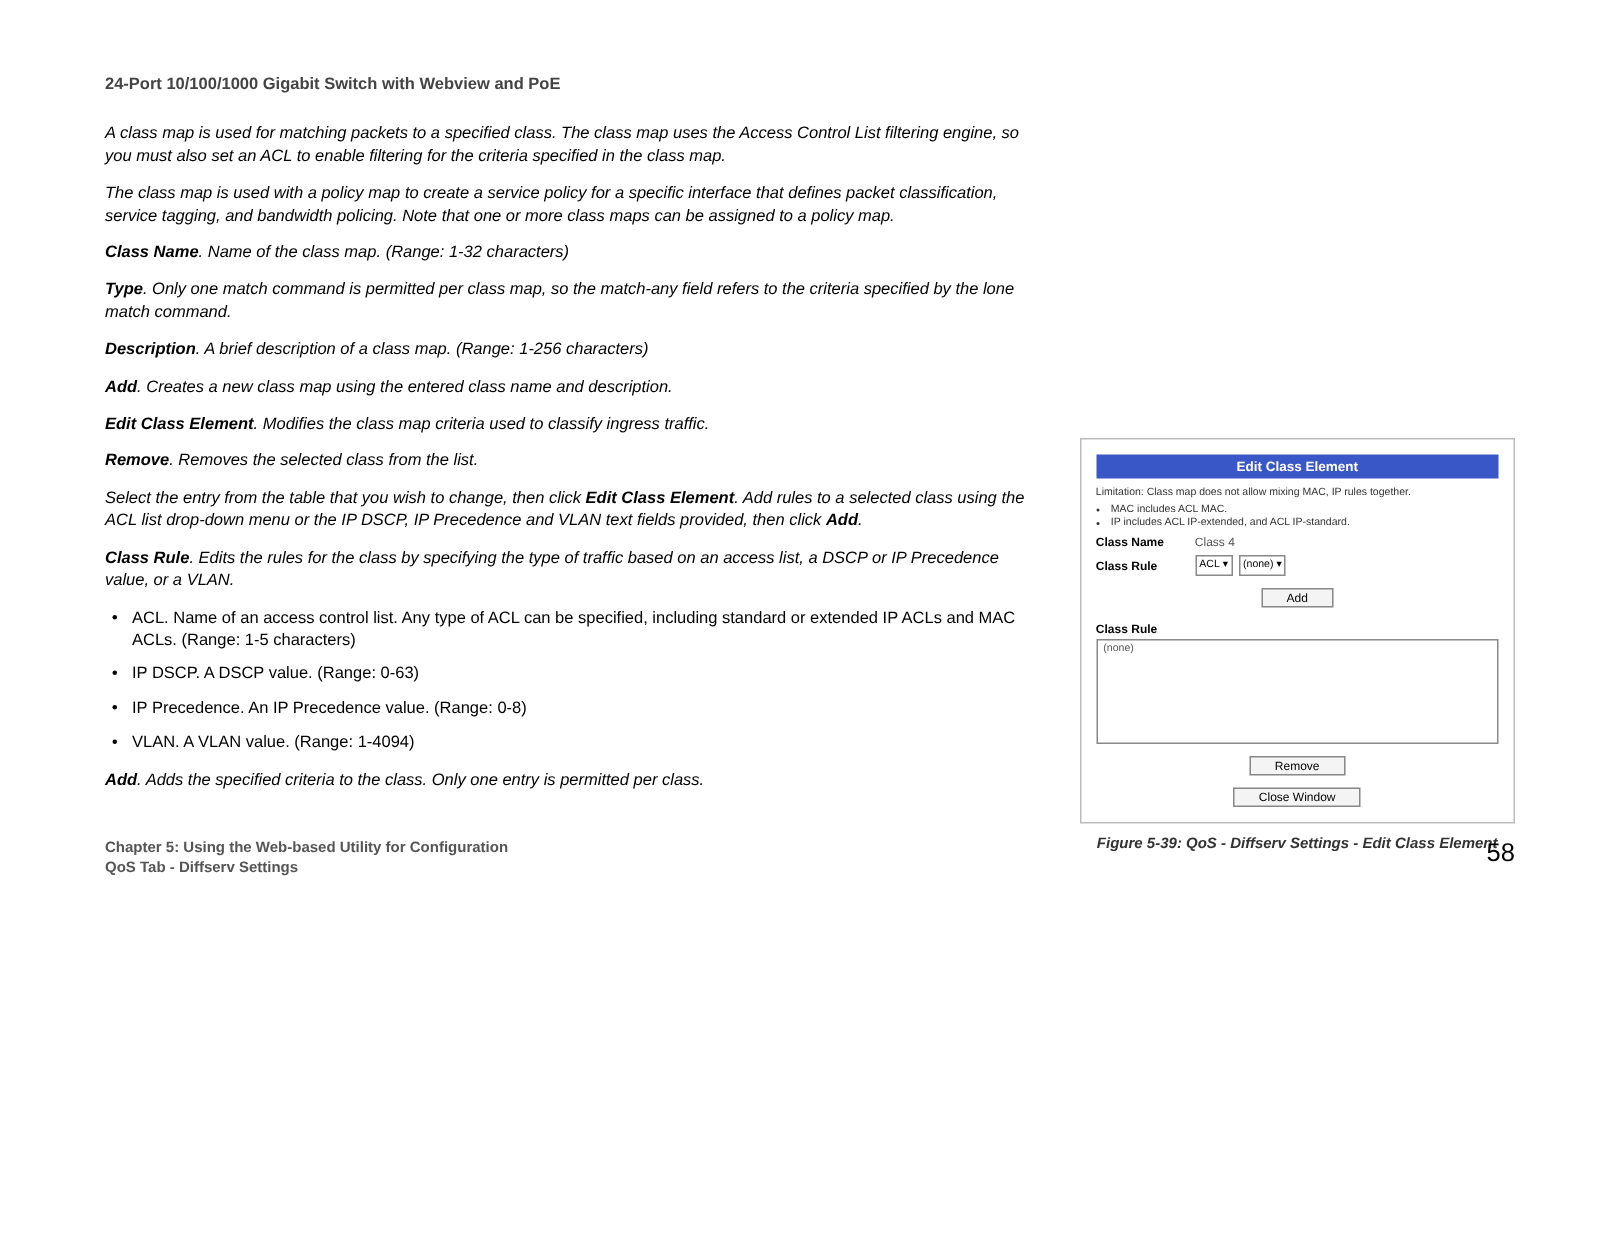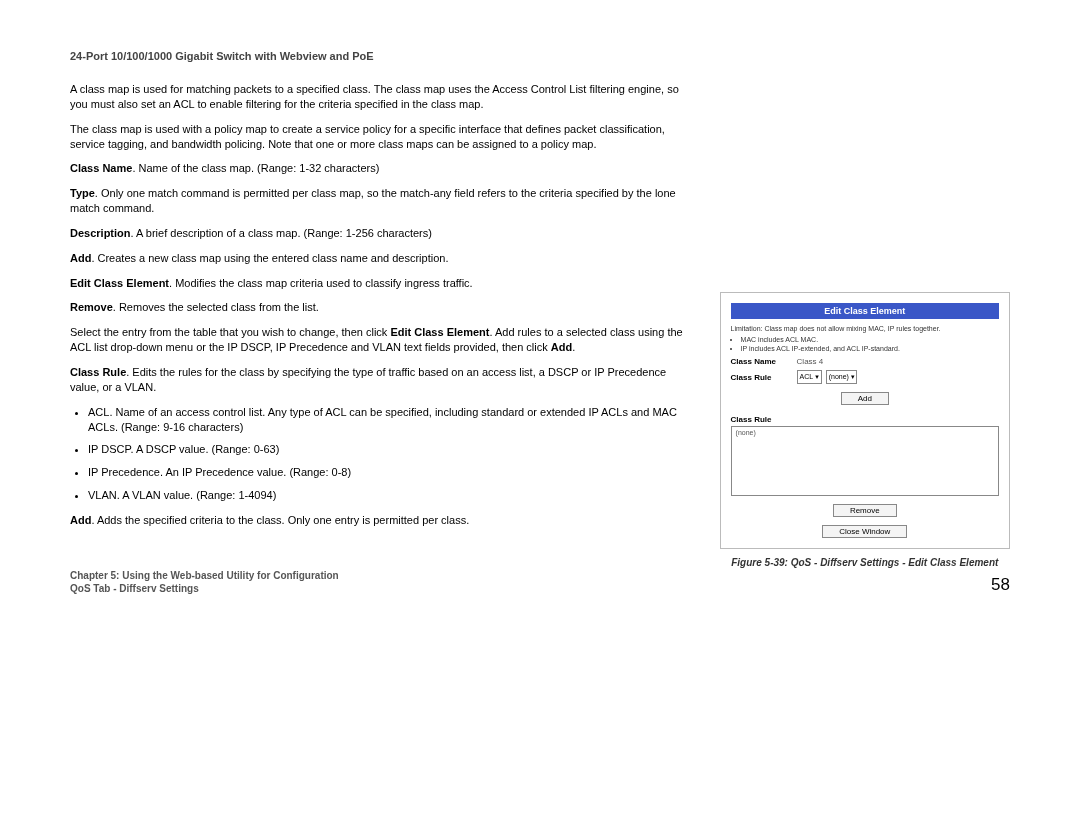--- a/index.html
+++ b/index.html
@@ -35,20 +35,21 @@
     font-size: 11px;
     line-height: 1.35;
   }
   .main h2 {
     font-size: 15px;
     font-weight: bold;
     margin: 0 0 8px 0;
   }
   .main p {
     margin: 0 0 10px 0;
+    font-style: italic;
   }
   .main ul {
     margin: 0 0 10px 18px;
     padding: 0;
   }
   .main li {
     margin-bottom: 8px;
   }
   .main b {
     font-weight: bold;
@@ -142,24 +143,24 @@
     font-size: 10px;
     font-weight: bold;
     color: #333;
     margin-top: 8px;
     font-style: italic;
   }
   .footer {
     position: absolute;
     left: 70px;
     right: 70px;
-    bottom: 32px;
+    bottom: 42px;
     display: flex;
     justify-content: space-between;
-    align-items: flex-end;
+    align-items: flex-start;
     font-size: 10px;
     color: #555;
   }
   .footer .left {
     font-weight: bold;
     line-height: 1.3;
   }
   .footer .pagenum {
     font-size: 17px;
     color: #000;
@@ -198,21 +199,21 @@
 
       <p>
         <span>Select the entry from the table that you wish to change, then click </span><b>Edit Class Element</b><span>. Add rules to a selected class using the ACL list drop-down menu or the IP DSCP, IP Precedence and VLAN text fields provided, then click </span><b>Add</b><span>.</span>
       </p>
 
       <p>
         <b>Class Rule</b><span>. Edits the rules for the class by specifying the type of traffic based on an access list, a DSCP or IP Precedence value, or a VLAN.</span>
       </p>
 
       <ul>
-        <li>ACL. Name of an access control list. Any type of ACL can be specified, including standard or extended IP ACLs and MAC ACLs. (Range: 9-16 characters)</li>
+        <li>ACL. Name of an access control list. Any type of ACL can be specified, including standard or extended IP ACLs and MAC ACLs. (Range: 1-5 characters)</li>
         <li>IP DSCP. A DSCP value. (Range: 0-63)</li>
         <li>IP Precedence. An IP Precedence value. (Range: 0-8)</li>
         <li>VLAN. A VLAN value. (Range: 1-4094)</li>
       </ul>
 
       <p>
         <b>Add</b><span>. Adds the specified criteria to the class. Only one entry is permitted per class.</span>
       </p>
     </div>
 

